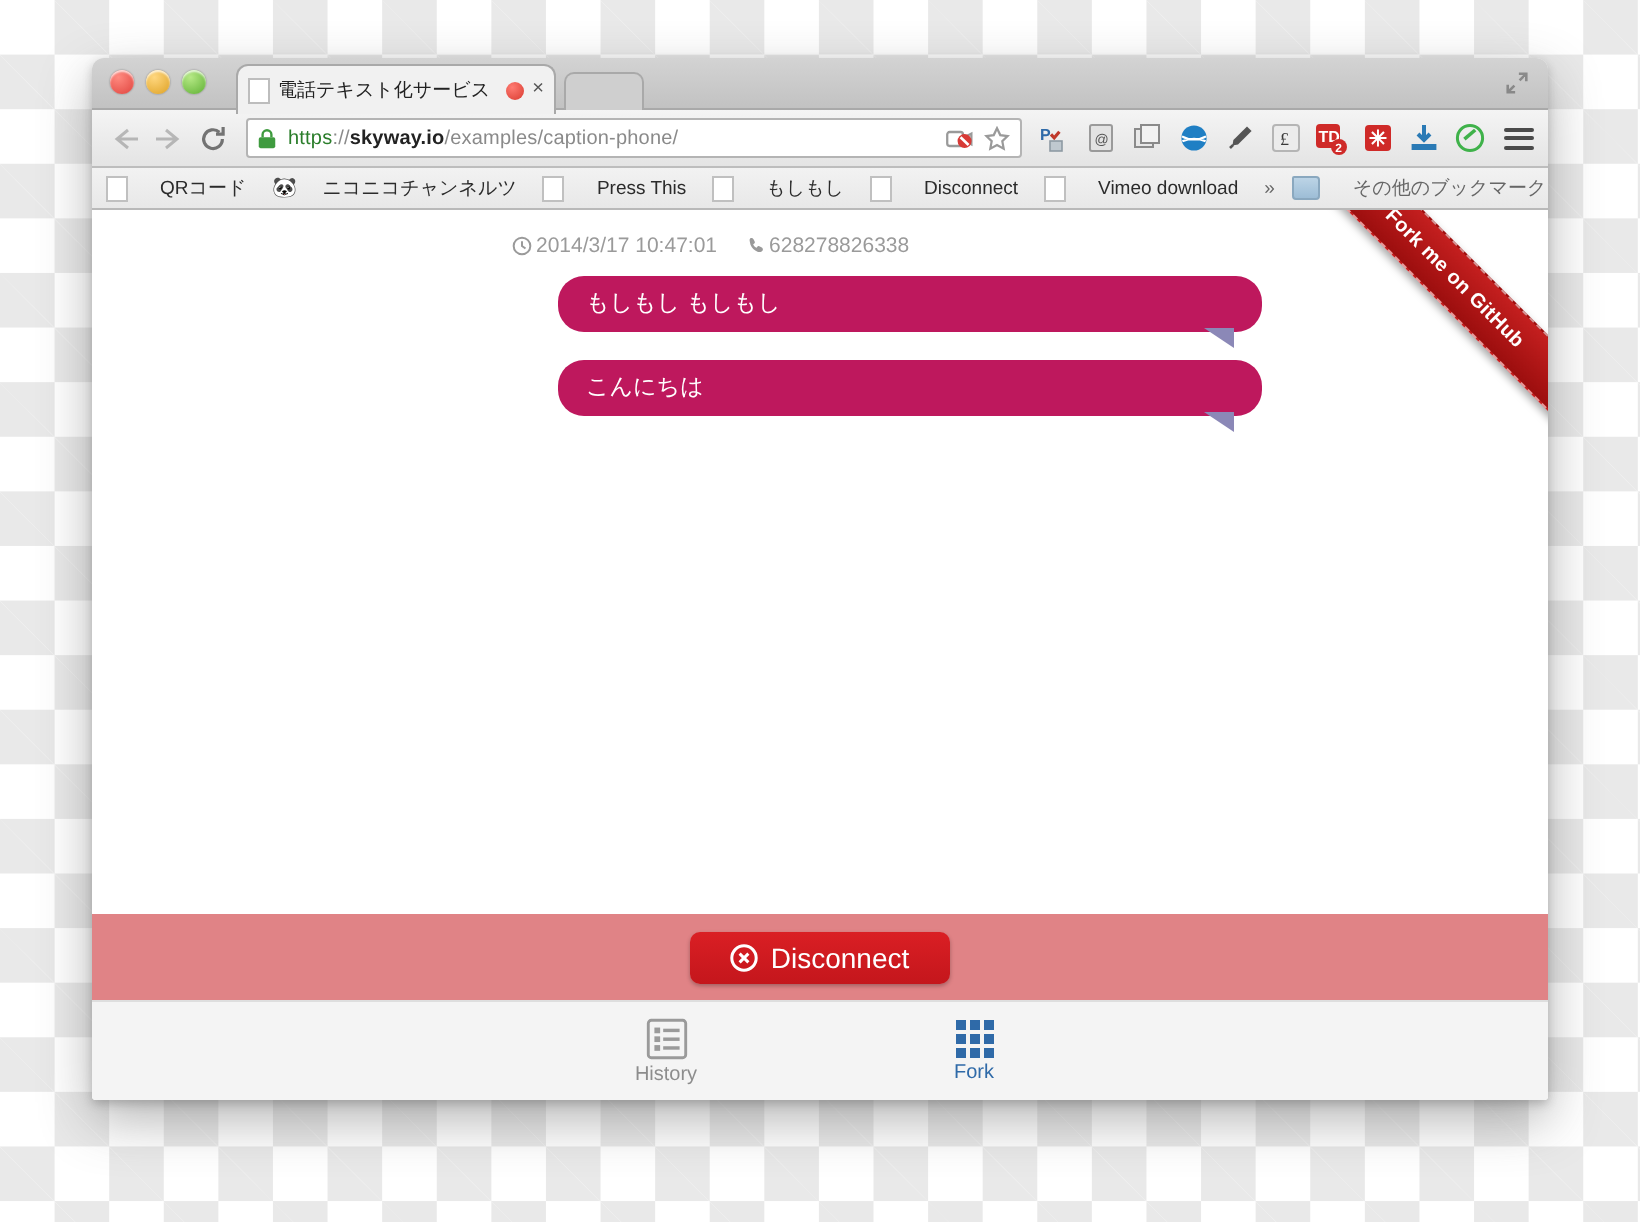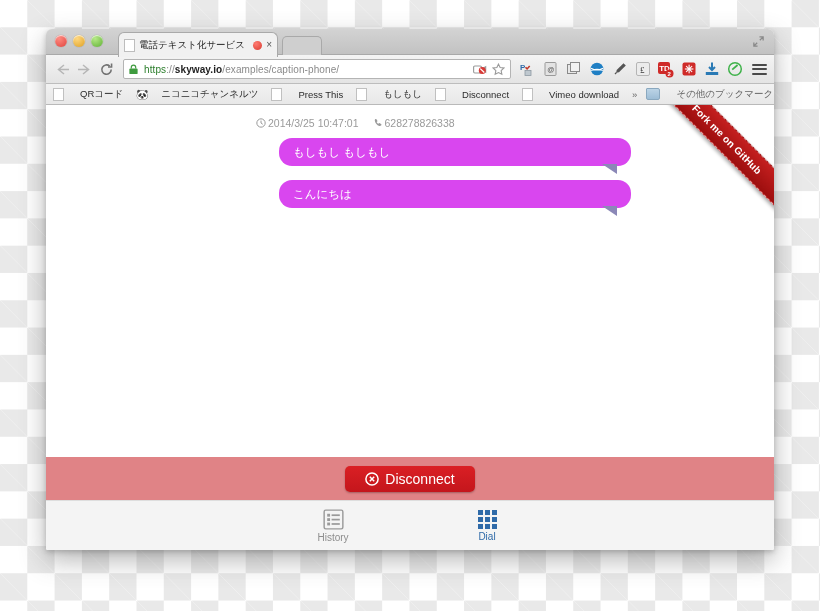--- a/index.html
+++ b/index.html
@@ -103,21 +103,21 @@
   .meta{
     display:flex;align-items:center;gap:14px;
     margin-left:210px;font-size:10.5px;color:#9a9a9a;
   }
   .meta-item{display:flex;align-items:center;gap:2px;}
   .meta-ico{width:10px;height:10px;flex:none;}
 
   .bubble-row{margin:9px 0 0 233px;}
   .bubble{
     position:relative;width:352px;min-height:27px;box-sizing:border-box;
-    background:#d946ef;border-radius:13px;
+    background:#be185d;border-radius:13px;
     padding:6px 14px;color:#ffffff;font-size:11.5px;line-height:16px;
   }
   .bubble::after{
     content:"";position:absolute;right:14px;bottom:-8px;
     width:0;height:0;border-style:solid;border-width:10px 0 0 15px;
     border-color:#8b88b7 transparent transparent transparent;
   }
 
   
   .redbar{
@@ -319,21 +319,21 @@
       <span>Fork me on GitHub</span>
     </div>
 
     <div class="chat">
       <div class="meta">
         <div class="meta-item">
           <svg class="meta-ico" viewBox="0 0 12 12">
             <circle cx="6" cy="6" r="5" fill="none" stroke="#9a9a9a" stroke-width="1.2"></circle>
             <path d="M6 3.1V6l2.1 1.5" fill="none" stroke="#9a9a9a" stroke-width="1.2"></path>
           </svg>
-          <span>2014/3/25 10:47:01</span>
+          <span>2014/3/17 10:47:01</span>
         </div>
         <div class="meta-item">
           <svg class="meta-ico" viewBox="0 0 12 12">
             <path d="M2.6 1.4c.8-.6 1.6-.1 2 .7l.6 1.2c.3.6.1 1-.4 1.3l-.5.3c.4 1 1.1 1.7 2.1 2.2l.3-.5c.3-.5.8-.7 1.3-.4l1.2.6c.8.4 1.3 1.2.7 2-.6.8-1.8 1.1-3 .6-1.8-.7-3.5-2.4-4.2-4.2C2.2 3.2 1.8 2 2.6 1.4z" fill="#9a9a9a"></path>
           </svg>
           <span>628278826338</span>
         </div>
       </div>
 
       <div class="bubble-row">
@@ -376,18 +376,18 @@
           <i></i>
             <i></i>
             <i></i>
             <i></i>
             <i></i>
             <i></i>
             <i></i>
             <i></i>
             <i></i>
         </div>
-        <span class="lbl">Dial</span>
+        <span class="lbl">Fork</span>
       </div>
     </div>
 
   </div>
 </div>
 
 </body></html>

